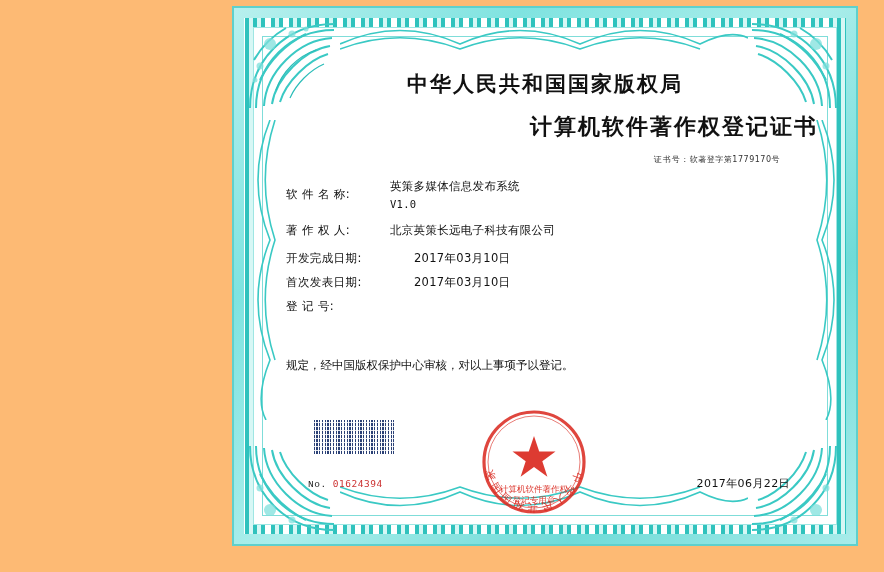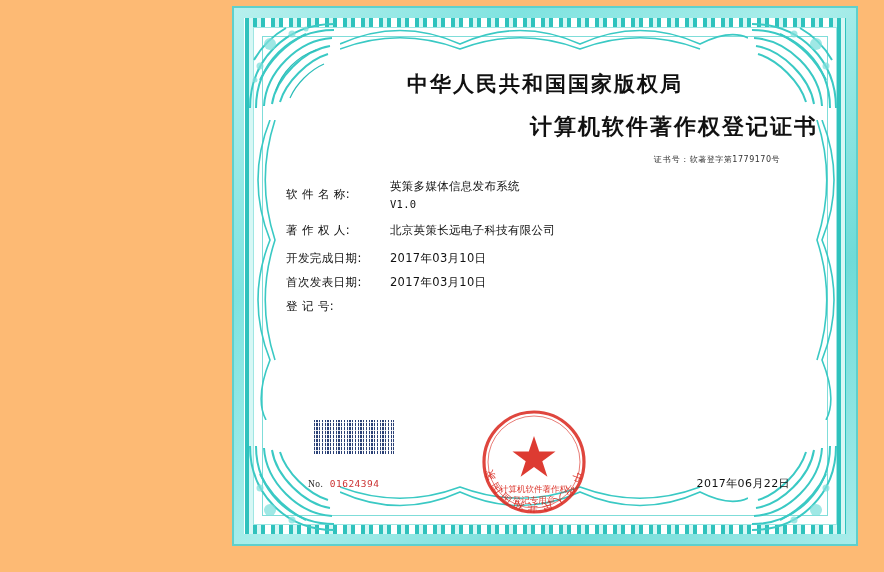--- a/index.html
+++ b/index.html
@@ -149,21 +149,21 @@
     letter-spacing: 0.3px;
   }
   .field-value .sub {
     display: block;
     margin-top: 4px;
     font-family: "DejaVu Sans Mono", monospace;
     font-size: 10.5px;
   }
   .field-value.mono { font-family: "DejaVu Sans", sans-serif; }
 
-  .tight { margin-bottom: 9px; }
+  .tight { margin-bottom: 9px; gap: 24px; }
 
   .paragraph {
     margin-top: 18px;
     padding-left: 14px;
     padding-right: 16px;
     font-size: 11.5px;
     line-height: 22px;
     color: #111;
     text-align: justify;
     font-family: "DejaVu Sans", sans-serif;
@@ -204,21 +204,21 @@
 
   .footer-no {
     position: absolute;
     left: 36px;
     top: 430px;
     font-size: 9.5px;
     color: #c33;
     font-family: "DejaVu Sans Mono", monospace;
     letter-spacing: 0.5px;
   }
-  .footer-no .pre { color: #222; font-family: Liberation Serif, serif; }
+  .footer-no .pre { color: #222; font-family: Liberation Mono, monospace; }
   .footer-date {
     position: absolute;
     right: 28px;
     top: 428px;
     font-size: 11px;
     color: #111;
     font-family: "DejaVu Sans", sans-serif;
     letter-spacing: 0.4px;
   }
 </style>
@@ -371,20 +371,21 @@
 
 
       <div class="field-row tight">
         <div class="field-label">登 记 号:</div>
       </div>
 
     </div>
 
     <div class="paragraph">
       <span class="indent"></span><br>
+      <span>规定，经中国版权保护中心审核，对以上事项予以登记。</span>
     </div>
 
     <div class="barcode"></div>
 
     <div class="seal">
       <svg width="112" height="112" viewBox="0 0 112 112">
         <defs>
           <path id="sealarc" d="M 56,56 m -42,0 a 42,42 0 1,1 84,0" transform="rotate(182 56 56)"></path>
         </defs>
         <circle cx="56" cy="56" r="50" fill="none" stroke="#d9261c" stroke-width="3.2" opacity="0.85"></circle>

